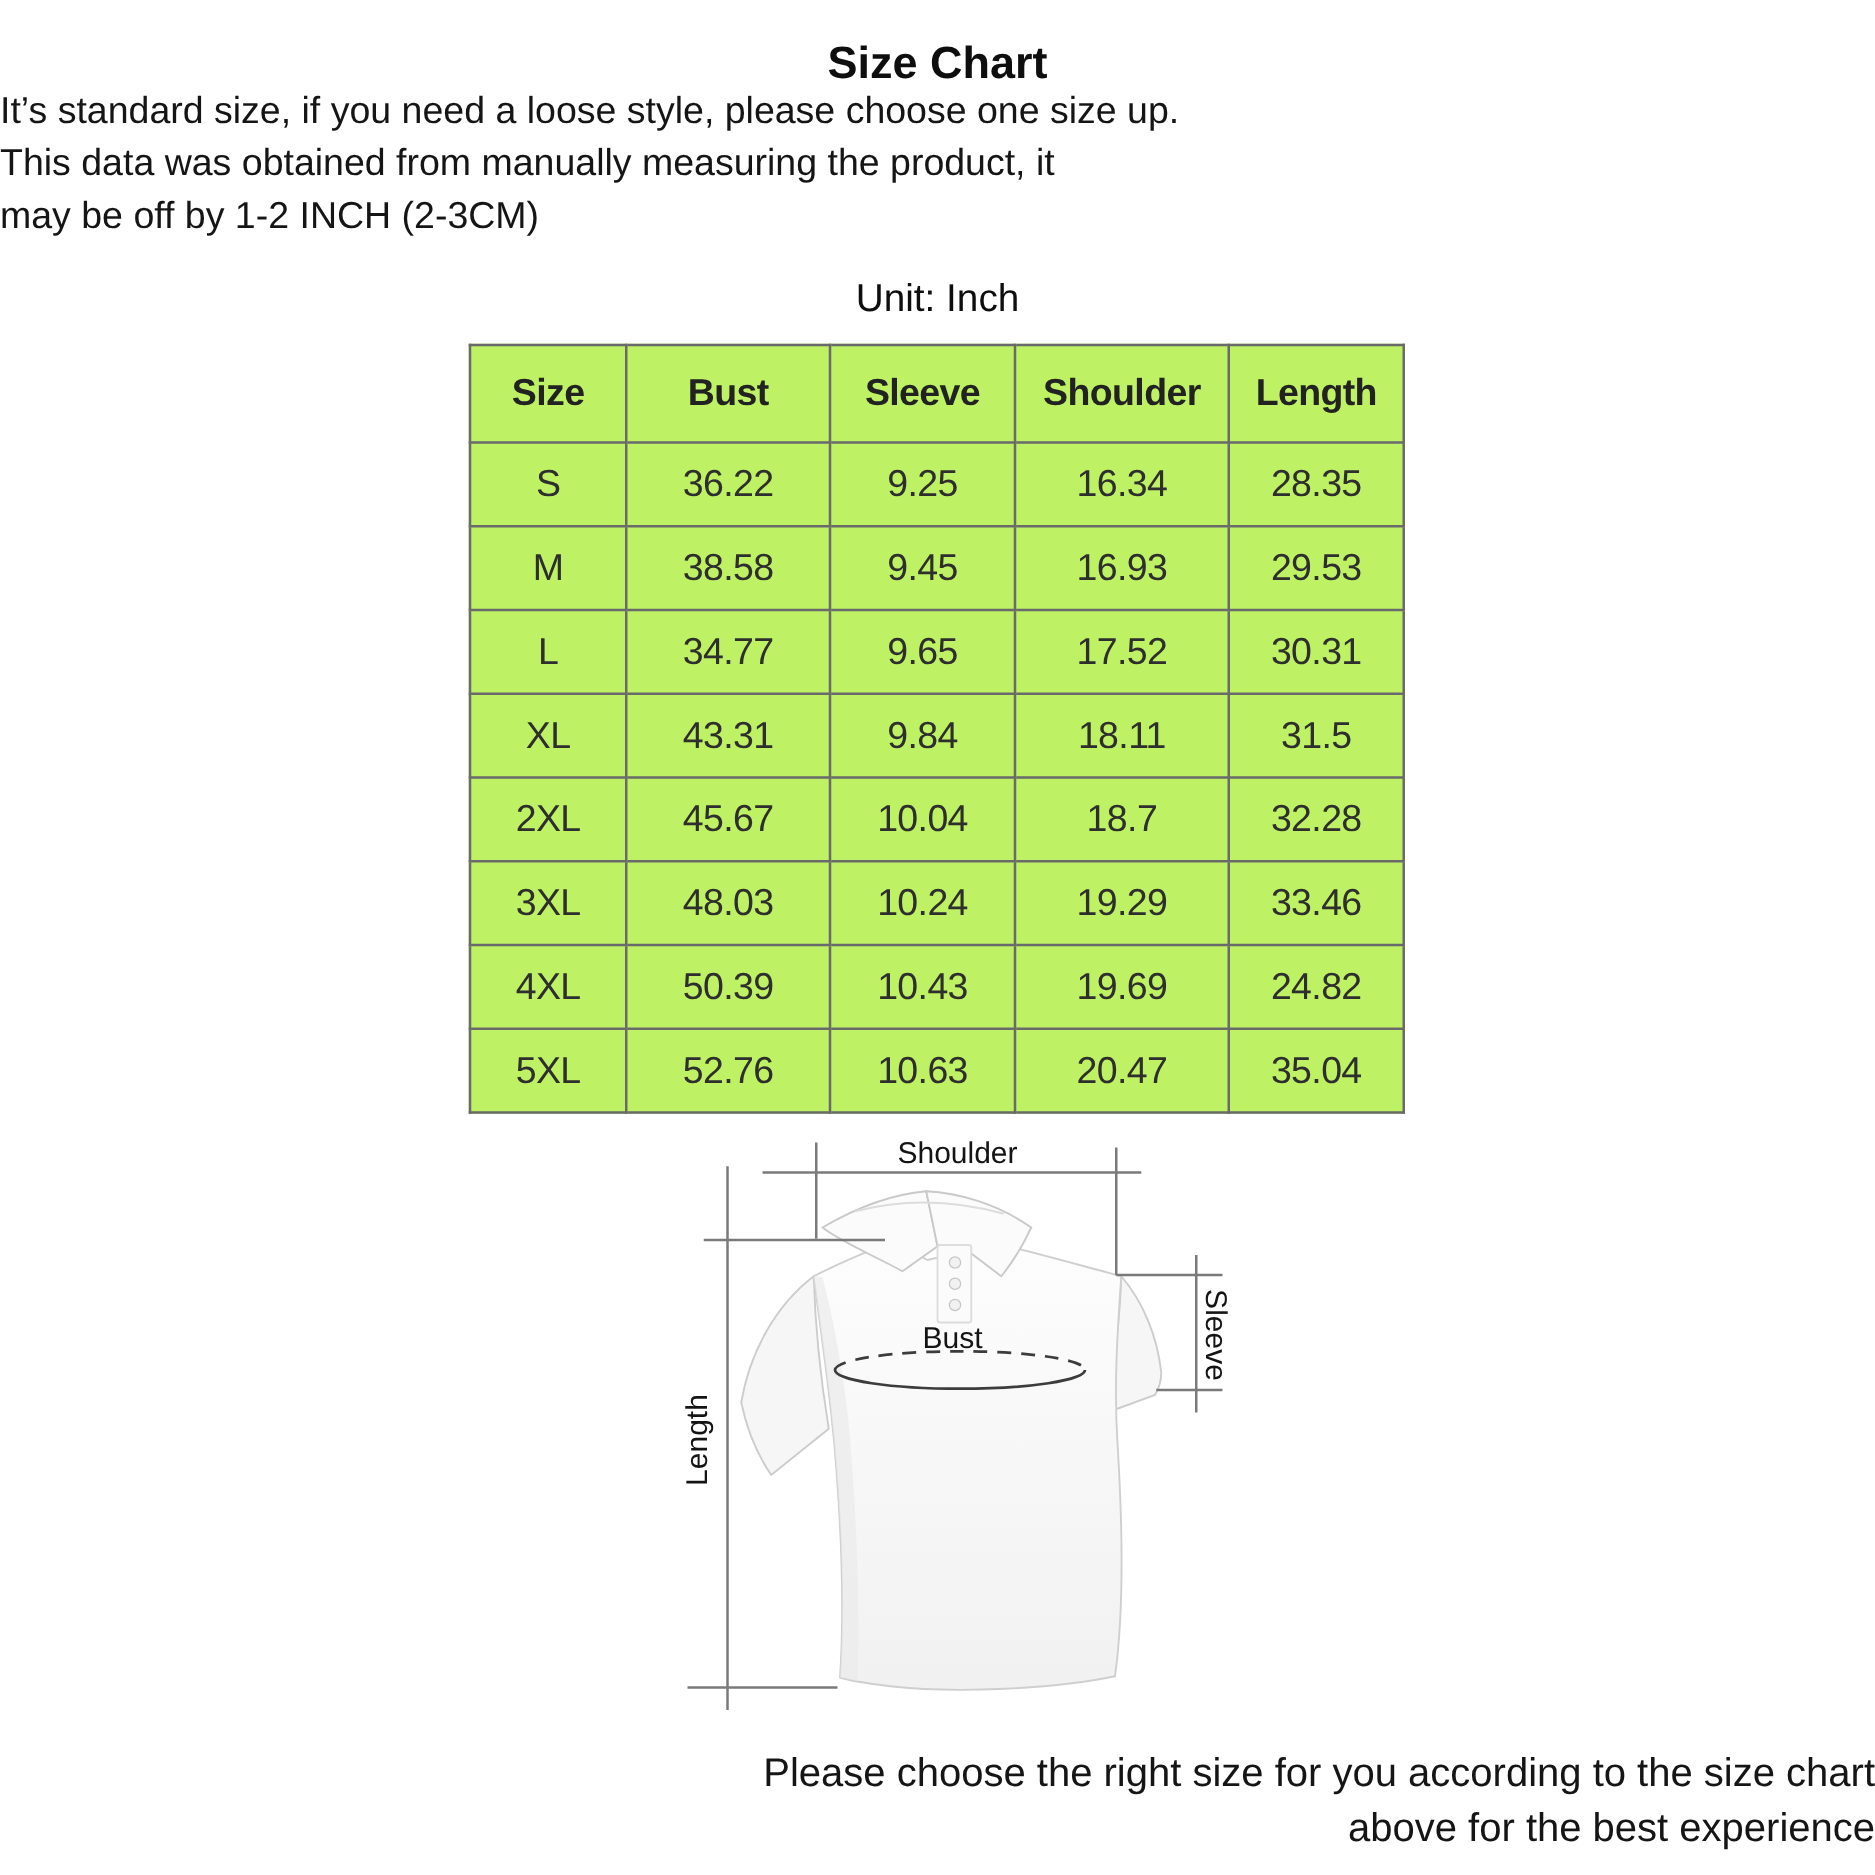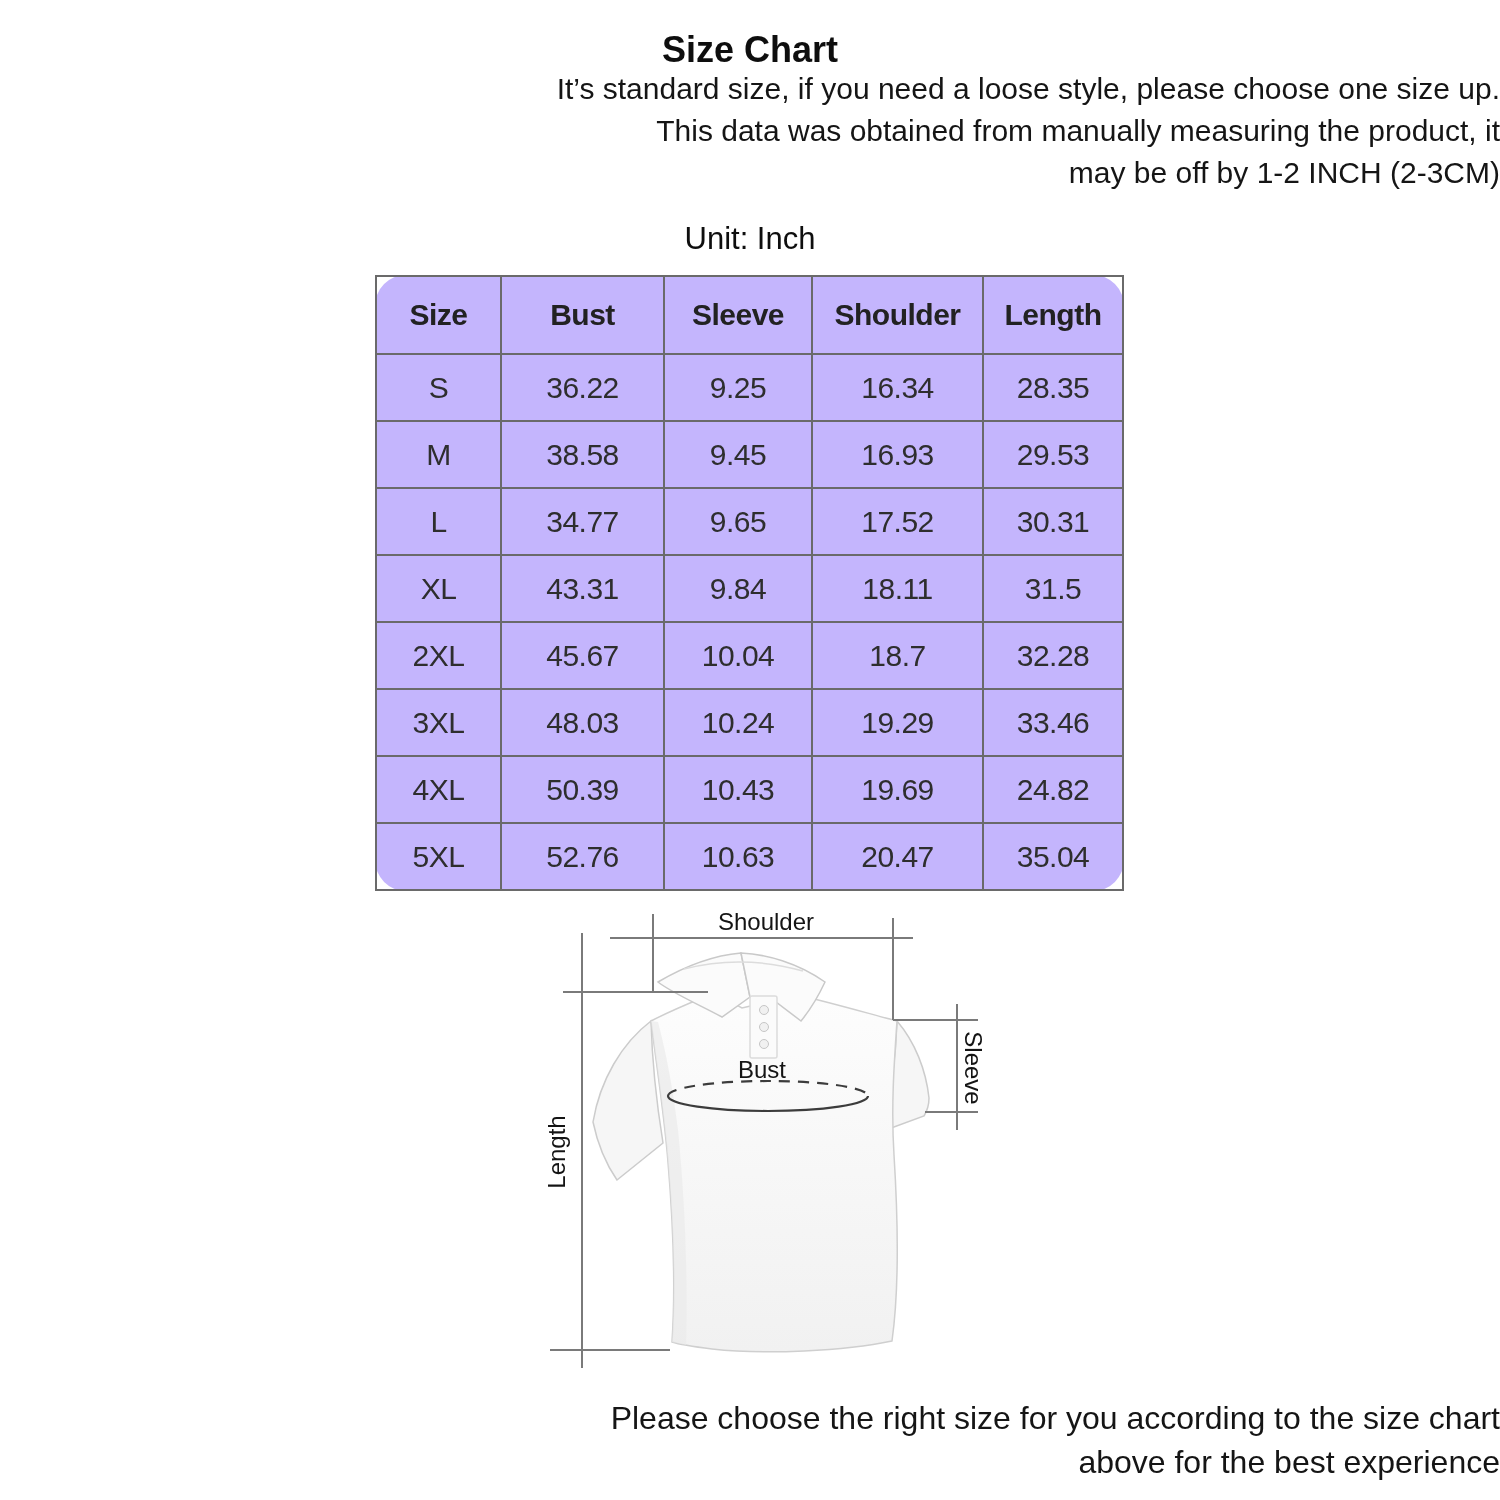--- a/index.html
+++ b/index.html
@@ -5,31 +5,30 @@
   html,body{margin:0;padding:0;background:#ffffff;}
   .page{
     position:relative;width:1500px;height:1500px;background:#fff;overflow:hidden;
     font-family:"Liberation Sans",sans-serif;color:#161616;
   }
   .title{
     position:absolute;top:10px;left:0;width:100%;text-align:center;
     font-size:36px;font-weight:700;line-height:40px;color:#0e0e0e;margin-top:20px;
   }
   .desc{
-    position:absolute;top:68px;left:0;width:100%;text-align:right;
+    position:absolute;top:68px;left:0;width:100%;text-align:left;
     font-size:30px;line-height:42px;color:#151515;
   }
   .unit{
     position:absolute;top:218px;left:0;width:100%;text-align:center;
     font-size:31px;font-weight:400;line-height:42px;color:#0e0e0e;
   }
   table.size-table{
     position:absolute;left:375px;top:275px;border-collapse:collapse;table-layout:fixed;
-    background:#c4b5fd;
-    border-radius:31px;
+    background:#bef264;
   }
   table.size-table th,table.size-table td{
     border:2px solid #6a6a6a;text-align:center;vertical-align:middle;
     font-size:30px;letter-spacing:-0.5px;color:#2e2e2e;padding:0;
   }
   table.size-table th{height:76px;font-weight:700;color:#222;}
   table.size-table td{height:65px;font-weight:400;}
   .diagram{position:absolute;left:520px;top:895px;width:500px;height:500px;}
   .diagram text{font-family:"Liberation Sans",sans-serif;font-size:24px;fill:#141414;}
   .footer{

